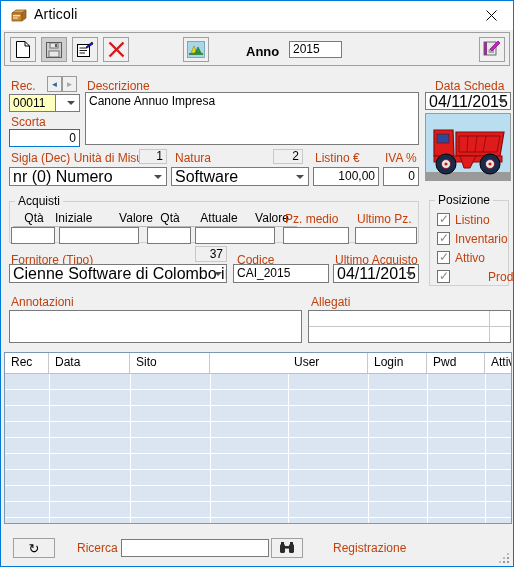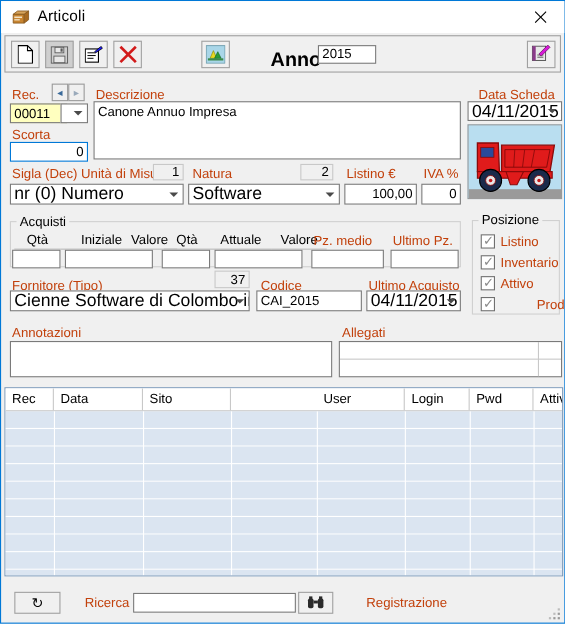--- a/index.html
+++ b/index.html
@@ -39,21 +39,21 @@
     box-sizing:border-box;
   }
   .tbtn{
     position:absolute;top:4px;width:26px;height:25px;
     border:1px solid #a0a0a0;background:#f0f0f0;
     box-sizing:border-box;
     display:flex;align-items:center;justify-content:center;
   }
   .tbtn.disabled{background:#cfcfcf;}
   .anno-label{
-    position:absolute;left:241px;top:11px;font-weight:bold;font-size:18px;
+    position:absolute;left:241px;top:11px;font-weight:bold;font-size:13px;
   }
   .anno-input{
     position:absolute;left:284px;top:8px;width:53px;height:17px;
     border:1px solid #7a7a7a;background:#fff;box-sizing:border-box;
     font-family:"Liberation Sans", sans-serif;font-size:12px;
     padding:0 3px;line-height:15px;
   }
   
   .lbl{position:absolute;font-size:12px;color:#c2410c;white-space:nowrap;}
   .fld{
@@ -298,21 +298,21 @@
   <span class="lbl" style="left:314px;top:150px;">Listino €</span>
   <div class="fld num" style="left:312px;top:166px;width:66px;height:19px;line-height:17px;">100,00</div>
 
   <span class="lbl" style="left:384px;top:150px;">IVA %</span>
   <div class="fld num" style="left:382px;top:166px;width:36px;height:19px;line-height:17px;">0</div>
 
   <div class="group" style="left:8px;top:200px;width:410px;height:42px;"></div>
   <span class="group-title" style="left:14px;top:193px;">Acquisti</span>
 
   <div class="hdrcell" style="left:12px;top:210px;width:42px;text-align:center;">Qtà</div>
-  <div class="hdrcell" style="left:54px;top:210px;width:56px;text-align:right;">Iniziale</div>
+  <div class="hdrcell" style="left:54px;top:210px;width:56px;text-align:left;">Iniziale</div>
   <div class="hdrcell" style="left:110px;top:210px;width:50px;text-align:center;">Valore</div>
   <div class="fld num" style="left:10px;top:226px;width:44px;height:17px;line-height:15px;"></div>
   <div class="fld num" style="left:58px;top:226px;width:80px;height:17px;line-height:15px;"></div>
 
   <div class="hdrcell" style="left:148px;top:210px;width:42px;text-align:center;">Qtà</div>
   <div class="hdrcell" style="left:190px;top:210px;width:56px;text-align:center;">Attuale</div>
   <div class="hdrcell" style="left:246px;top:210px;width:50px;text-align:center;">Valore</div>
   <div class="fld num" style="left:146px;top:226px;width:44px;height:17px;line-height:15px;"></div>
   <div class="fld num" style="left:194px;top:226px;width:80px;height:17px;line-height:15px;"></div>
 

